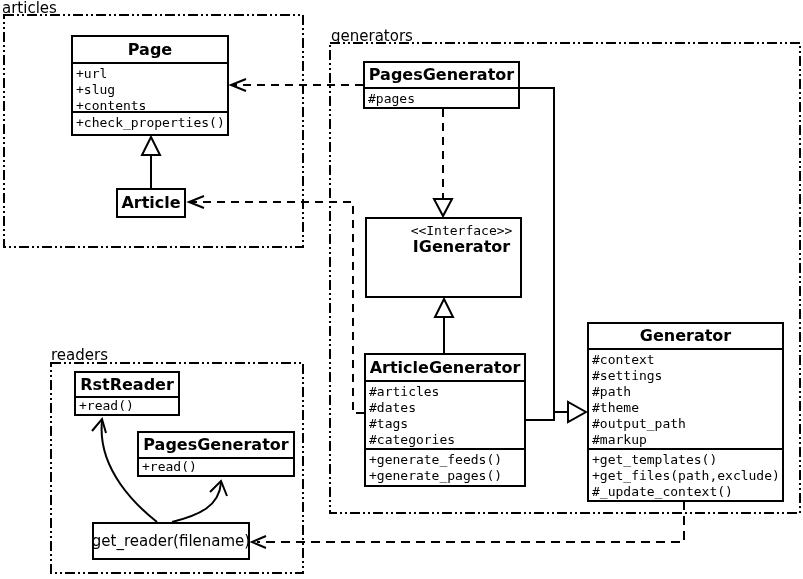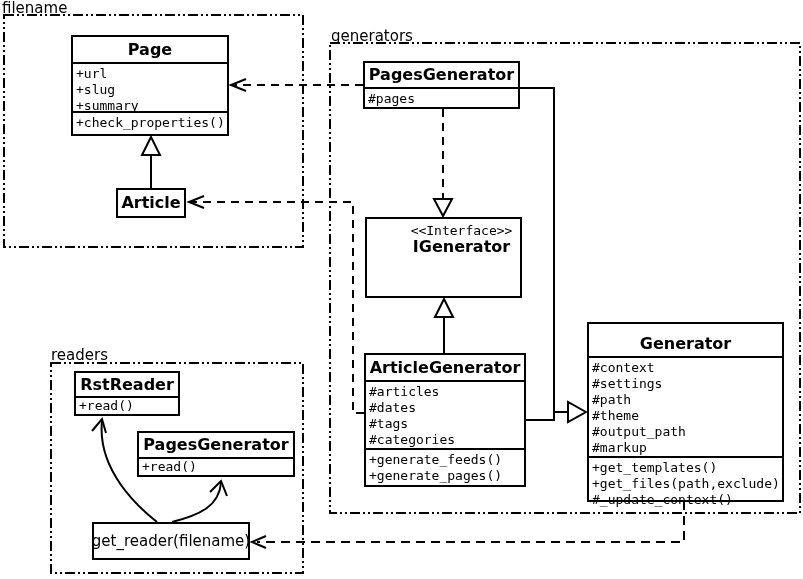--- a/index.html
+++ b/index.html
@@ -88,30 +88,30 @@
       <path d="M 157,522 C 138,507 97,470 102,421"></path>
       <polyline points="92,431 102,419 106,433"></polyline>
     </g>
 
     <g stroke="#000" stroke-width="2" fill="none">
       <path d="M 172,522 C 200,515 219,506 221,483"></path>
       <polyline points="210,492 221,481 227,496"></polyline>
     </g>
   </svg>
 
-  <div class="pkg-label" style="left:2px; top:0px;">filename</div>
+  <div class="pkg-label" style="left:2px; top:0px;">articles</div>
   <div class="pkg-label" style="left:331px; top:28px;">generators</div>
   <div class="pkg-label" style="left:51px; top:347px;">readers</div>
 
   <div class="uml-box" style="left:71px; top:35px; width:158px; height:101px;">
     <div class="uml-title" style="height:25px;">Page</div>
     <div class="sec" style="height:49px;">
       <div class="mono-line">+url</div>
       <div class="mono-line">+slug</div>
-      <div class="mono-line">+summary</div>
+      <div class="mono-line">+contents</div>
     </div>
     <div class="sec" style="height:23px;">
       <div class="mono-line">+check_properties()</div>
     </div>
   </div>
 
   <div class="uml-box" style="left:116px; top:188px; width:70px; height:30px;">
     <div class="uml-title" style="height:26px;">Article</div>
   </div>
 
@@ -137,21 +137,21 @@
       <div class="mono-line">#tags</div>
       <div class="mono-line">#categories</div>
     </div>
     <div class="sec" style="height:37px;">
       <div class="mono-line">+generate_feeds()</div>
       <div class="mono-line">+generate_pages()</div>
     </div>
   </div>
 
   <div class="uml-box" style="left:587px; top:322px; width:197px; height:180px;">
-    <div class="uml-title" style="height:24px;margin-top:8px;">Generator</div>
+    <div class="uml-title" style="height:24px;">Generator</div>
     <div class="sec" style="height:100px;">
       <div class="mono-line">#context</div>
       <div class="mono-line">#settings</div>
       <div class="mono-line">#path</div>
       <div class="mono-line">#theme</div>
       <div class="mono-line">#output_path</div>
       <div class="mono-line">#markup</div>
     </div>
     <div class="sec" style="height:52px;">
       <div class="mono-line">+get_templates()</div>

